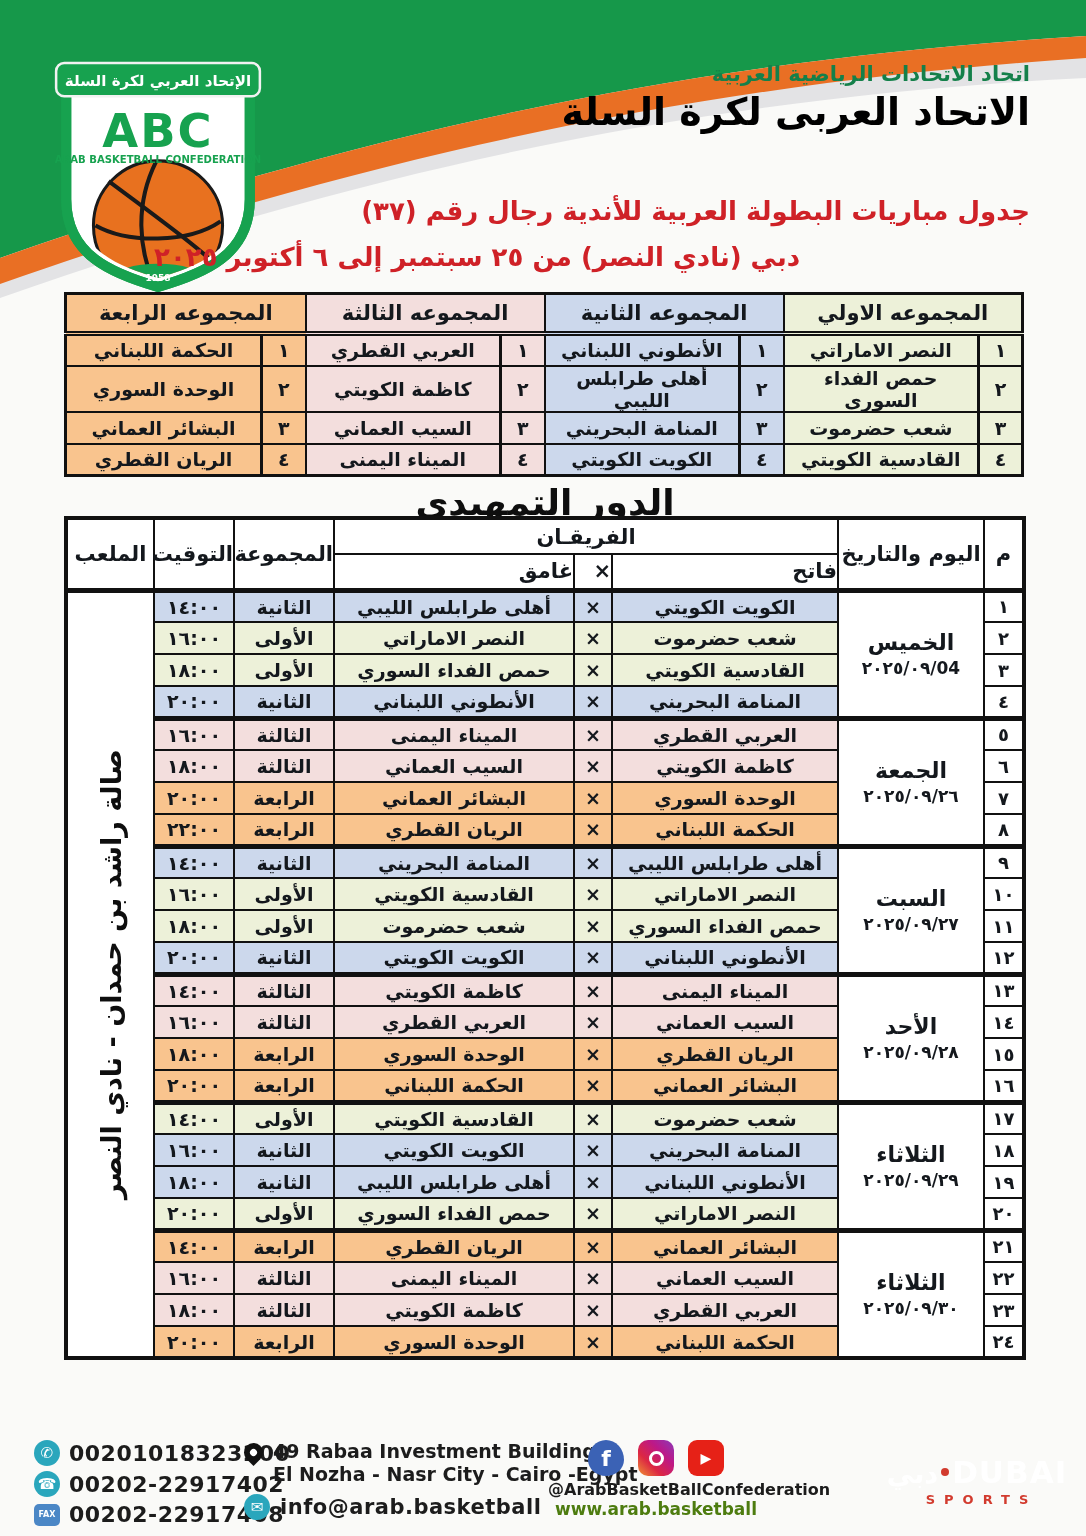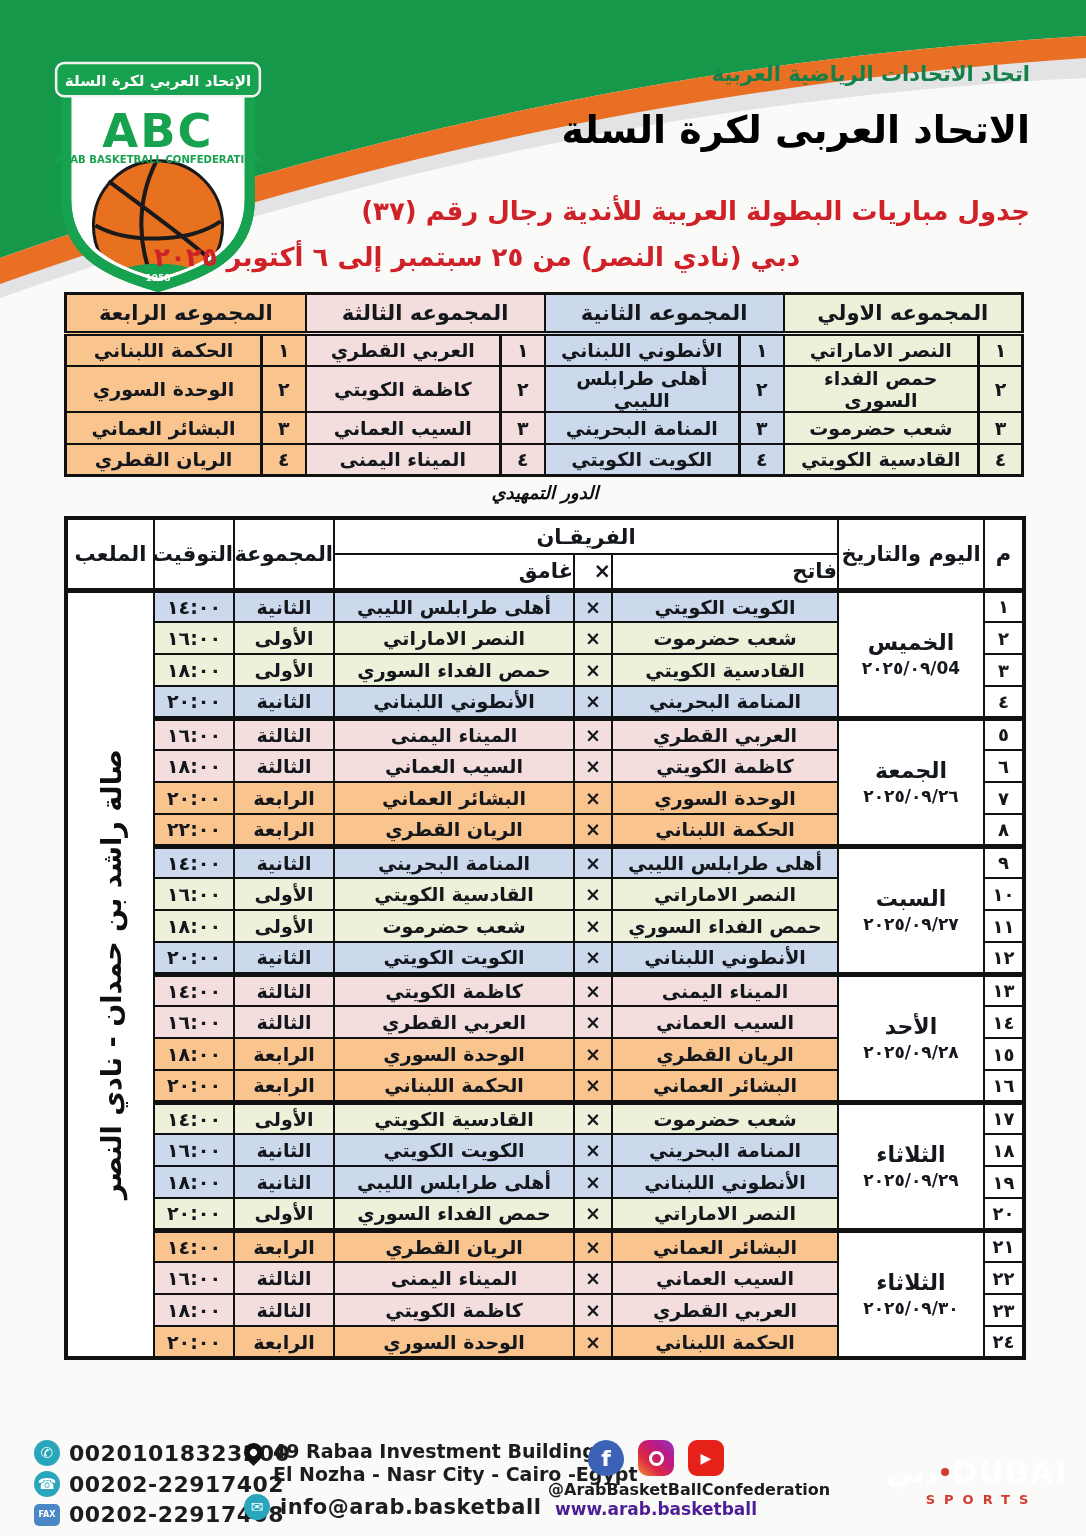--- a/index.html
+++ b/index.html
@@ -6,33 +6,33 @@
   body { width: 1086px; height: 1536px; background: #e9e9e9; font-family: "DejaVu Sans", sans-serif; }
   .page { position: relative; width: 1086px; height: 1536px; background: #fafaf8; overflow: hidden; }
   .deco { position: absolute; left: 0; display: block; }
   .deco-top { top: 0; }
   .deco-bottom { bottom: 0; }
 
   
   .logo { position: absolute; left: 52px; top: 58px; width: 212px; height: 234px; }
   .org-lines { position: absolute; right: 56px; top: 62px; text-align: right; direction: rtl; }
   .org1 { font-size: 25px; font-weight: bold; color: #14804a; margin-bottom: 10px; }
-  .org2 { font-size: 21px; font-weight: bold; color: #14804a; margin-bottom: 22px; }
+  .org2 { font-size: 21px; font-weight: bold; color: #14804a; margin-bottom: 4px; }
   .org3 { font-size: 38px; font-weight: bold; color: #000000; }
   .red1 { position: absolute; right: 56px; top: 196px; direction: rtl; font-size: 26px; font-weight: bold; color: #cf2127; }
   .red2 { position: absolute; right: 286px; top: 242px; direction: rtl; font-size: 26px; font-weight: bold; color: #cf2127; }
 
   
   table { border-collapse: collapse; table-layout: fixed; }
   .groups { position: absolute; left: 64px; top: 292px; width: 958px; border: 3px solid #111; direction: rtl; }
   .groups th { height: 40px; border: 2px solid #111; border-bottom: 5px double #111; font-size: 21px; font-weight: bold; color: #14181d; }
   .groups td { height: 32px; border: 2px solid #111; text-align: center; font-size: 19px; font-weight: bold; color: #14181d; }
   .groups td.gnum { border-left-width: 3px; }
 
-  .round-title { position: absolute; left: 4px; right: 0; top: 482px; text-align: center; direction: rtl; font-size: 18px; font-weight: bold; color: #0e0e0e; font-style: italic; }
+  .round-title { position: absolute; left: 4px; right: 0; top: 482px; text-align: center; direction: rtl; font-size: 36px; font-weight: bold; color: #0e0e0e; }
 
   
   .sched { position: absolute; left: 64px; top: 516px; width: 958px; border: 4px solid #111; direction: rtl; }
   .sched th { border: 2px solid #111; background: #fff; font-weight: bold; color: #14181d; font-size: 21px; height: 36px; }
   .sched thead tr:last-child th { border-bottom: 4px solid #111; text-align: right; }
   .sched td { border: 2px solid #111; height: 32px; text-align: center; vertical-align: middle; font-size: 19px; font-weight: bold; color: #14181d; }
   .sched tr.day-start td { border-top: 5px solid #111; }
   .sched td.mcol { background: #fff; font-size: 18px; }
   .sched td.day-cell { background: #fff; }
   .day-name { font-size: 22px; font-weight: bold; }
@@ -56,21 +56,21 @@
   .pin { width: 19px; height: 19px; background: #111; border-radius: 50% 50% 50% 0; transform: rotate(-45deg); position: relative; margin-top: 3px; flex: none; }
   .pin-dot { position: absolute; left: 6px; top: 6px; width: 7px; height: 7px; border-radius: 50%; background: #fff; }
   .f-social { position: absolute; left: 548px; top: 1440px; width: 216px; text-align: center; }
   .sicons { display: flex; justify-content: center; gap: 14px; margin-bottom: 4px; }
   .sic { width: 36px; height: 36px; display: inline-flex; align-items: center; justify-content: center; color: #fff; font-weight: bold; }
   .sic.fb { border-radius: 50% 50% 50% 50%/55% 55% 45% 45%; background: #3b62b5; font-size: 22px; }
   .sic.ig { border-radius: 10px; background: linear-gradient(45deg,#f09433,#dc2743,#bc1888,#8a3ab9); }
   .ig-lens { width: 15px; height: 15px; border: 3px solid #fff; border-radius: 50%; }
   .sic.yt { border-radius: 9px; background: #e62117; font-size: 14px; }
   .handle { font-size: 16px; font-weight: bold; color: #1c1c1c; }
-  .site { font-size: 17px; font-weight: bold; color: #4c1d95; }
+  .site { font-size: 17px; font-weight: bold; color: #4d7c0f; }
   .f-dubai { position: absolute; left: 884px; top: 1454px; width: 186px; text-align: center; color: #fff; }
   .d-top { display: flex; align-items: baseline; justify-content: center; gap: 3px; direction: ltr; }
   .d-ar { font-size: 27px; font-weight: bold; }
   .d-dot { width: 8px; height: 8px; border-radius: 50%; background: #d23b2e; align-self: center; }
   .d-en { font-size: 31px; font-weight: bold; letter-spacing: 1px; }
   .d-sub { font-size: 13px; font-weight: bold; color: #d23b2e; letter-spacing: 9px; margin-top: 2px; text-indent: 9px; }
 </style>
 </head>
 <body>
 

